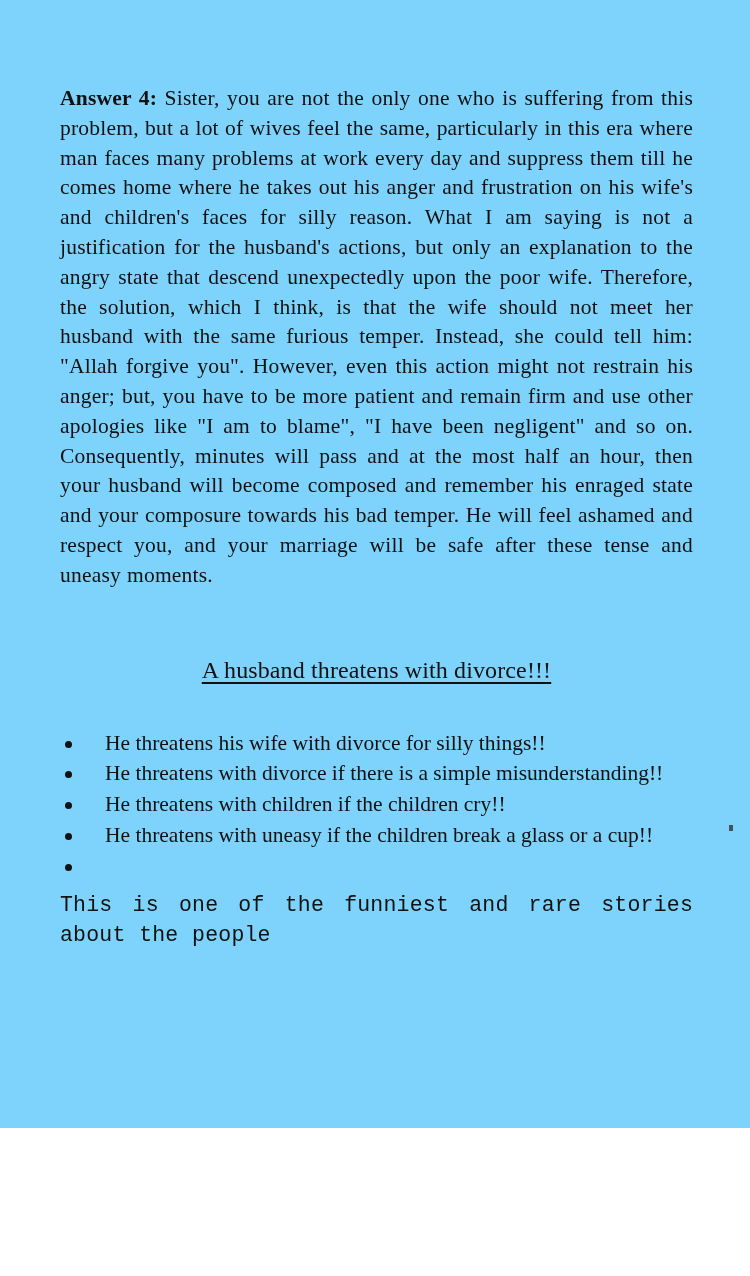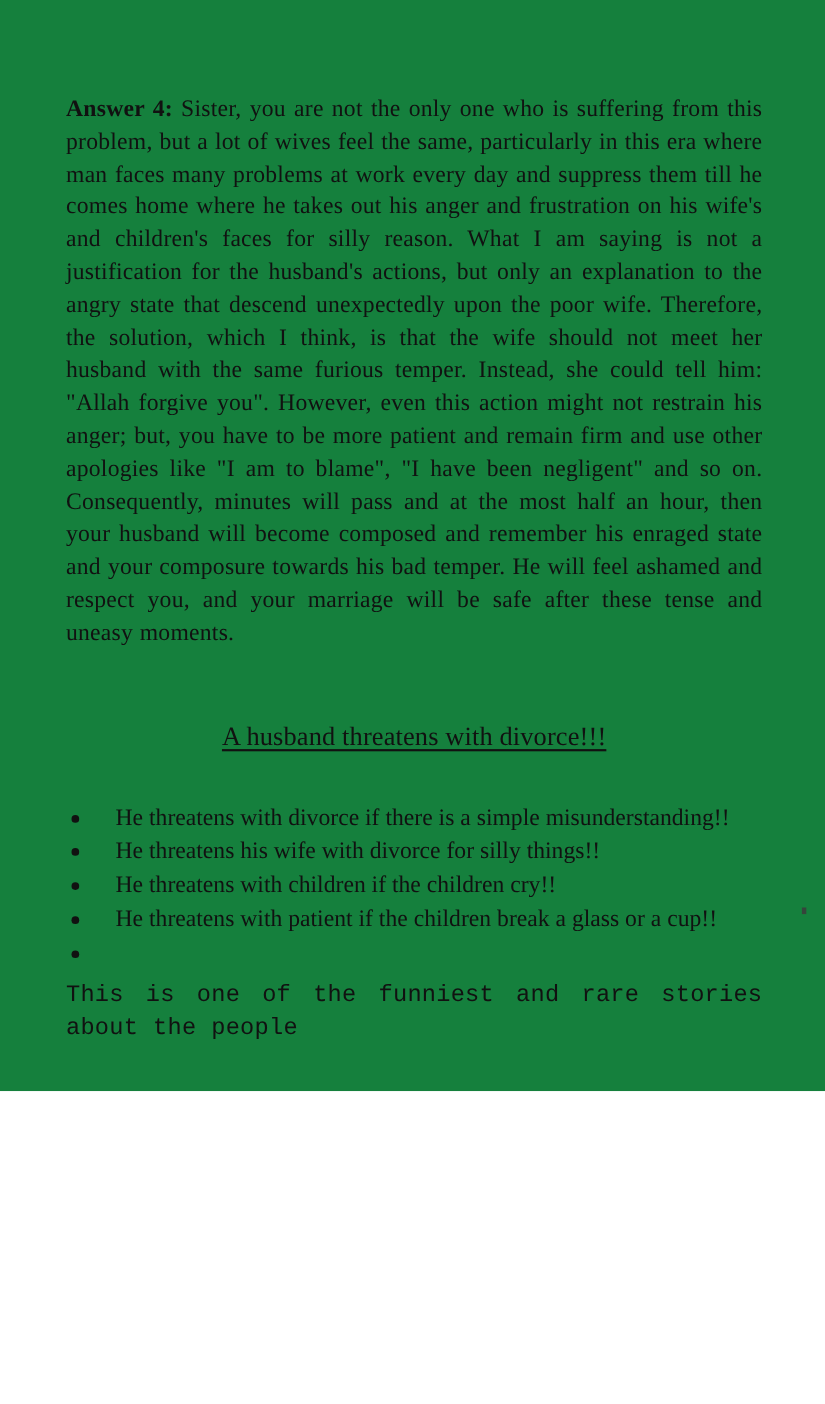--- a/index.html
+++ b/index.html
@@ -4,22 +4,22 @@
 <title>Scanned Book Page 27</title>
 <style>
   html, body {
     margin: 0;
     padding: 0;
     background: #ffffff;
   }
   .page {
     position: relative;
     width: 750px;
-    height: 992px;
-    background: #15803d;
+    height: 1128px;
+    background: #7dd3fc;
     overflow: hidden;
     font-family: "Liberation Serif", "DejaVu Serif", serif;
     color: #111111;
     -webkit-font-smoothing: none;
   }
 
   
   .column {
     position: absolute;
     left: 60px;
@@ -120,33 +120,33 @@
 
     <p class="para"><span class="lead">Answer 4:</span><span> Sister, you are not the only one who is suffering from this problem, but a lot of wives feel the same, particularly in this era where man faces many problems at work every day and suppress them till he comes home where he takes out his anger and frustration on his wife's and children's faces for silly reason.  What I am saying is not a justification for the husband's actions, but only an explanation to the angry state that descend unexpectedly upon the poor wife.  Therefore, the solution, which I think, is that the wife should not meet her husband with the same furious temper.  Instead, she could tell him: "Allah forgive you".  However, even this action might not restrain his anger; but, you have to be more patient and remain firm and use other apologies like "I am to blame", "I have been negligent" and so on.  Consequently, minutes will pass and at the most half an hour, then your husband will become composed and remember his enraged state and your composure towards his bad temper.  He will feel ashamed and respect you, and your marriage will be safe after these tense and uneasy moments.</span></p>
 
     <div class="heading-wrap">
       <span class="heading">A husband threatens with divorce!!!</span>
     </div>
 
     <ul class="bullets">
       <li class="lastline-left">
         <span class="dot"></span>
-        <span>He threatens with divorce if there is a simple misunderstanding!!</span>
+        <span>He threatens his wife with divorce for silly things!!</span>
       </li>
       <li class="lastline-left">
         <span class="dot"></span>
-        <span>He threatens his wife with divorce for silly things!!</span>
+        <span>He threatens with divorce if there is a simple misunderstanding!!</span>
       </li>
       <li class="lastline-left">
         <span class="dot"></span>
         <span>He threatens with children if the children cry!!</span>
       </li>
       <li class="lastline-left">
         <span class="dot"></span>
-        <span>He threatens with patient if the children break a glass or a cup!!</span>
+        <span>He threatens with uneasy if the children break a glass or a cup!!</span>
       </li>
       <li class="lastline-left">
         <span class="dot"></span>
       </li>
     </ul>
 
     <p class="para closing lastline-left">This is one of the funniest and rare stories about the people</p>
 
   </div>
 

